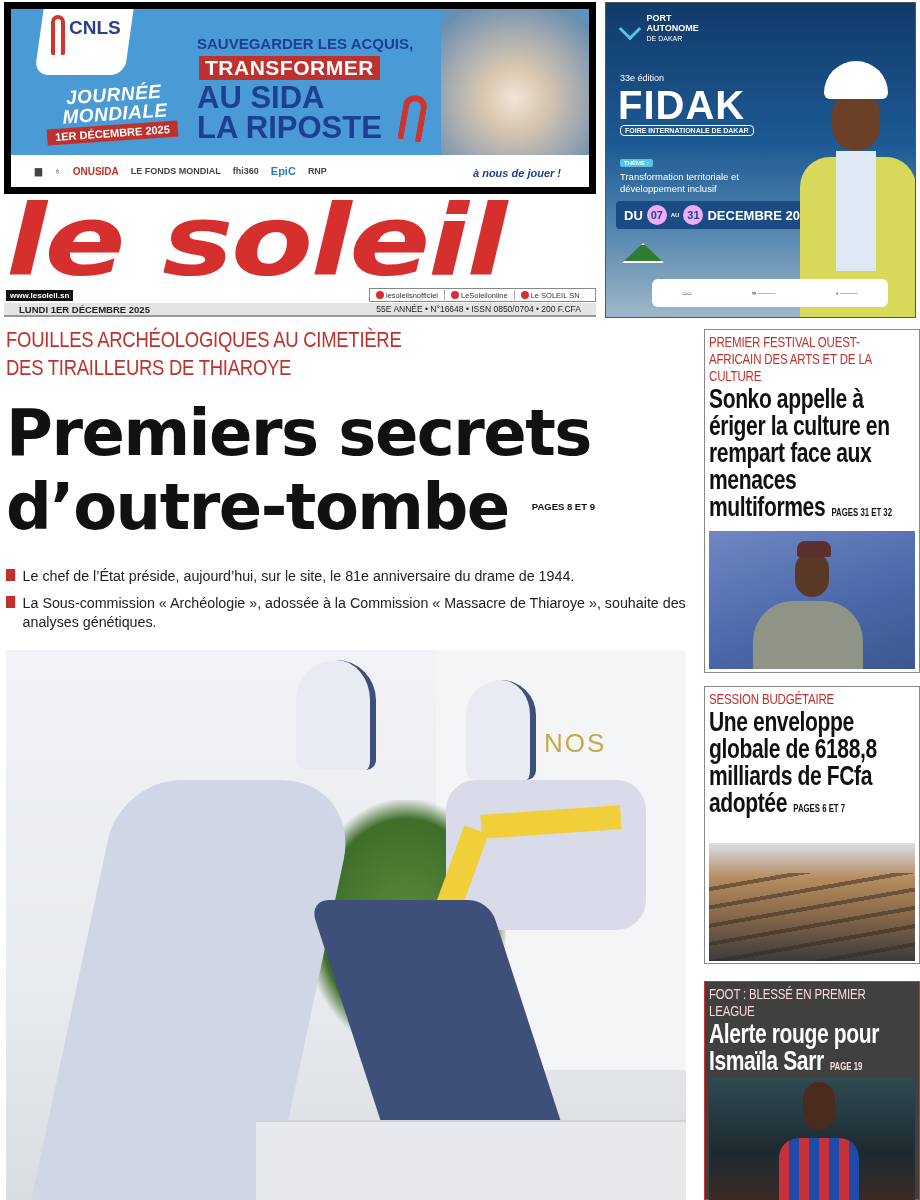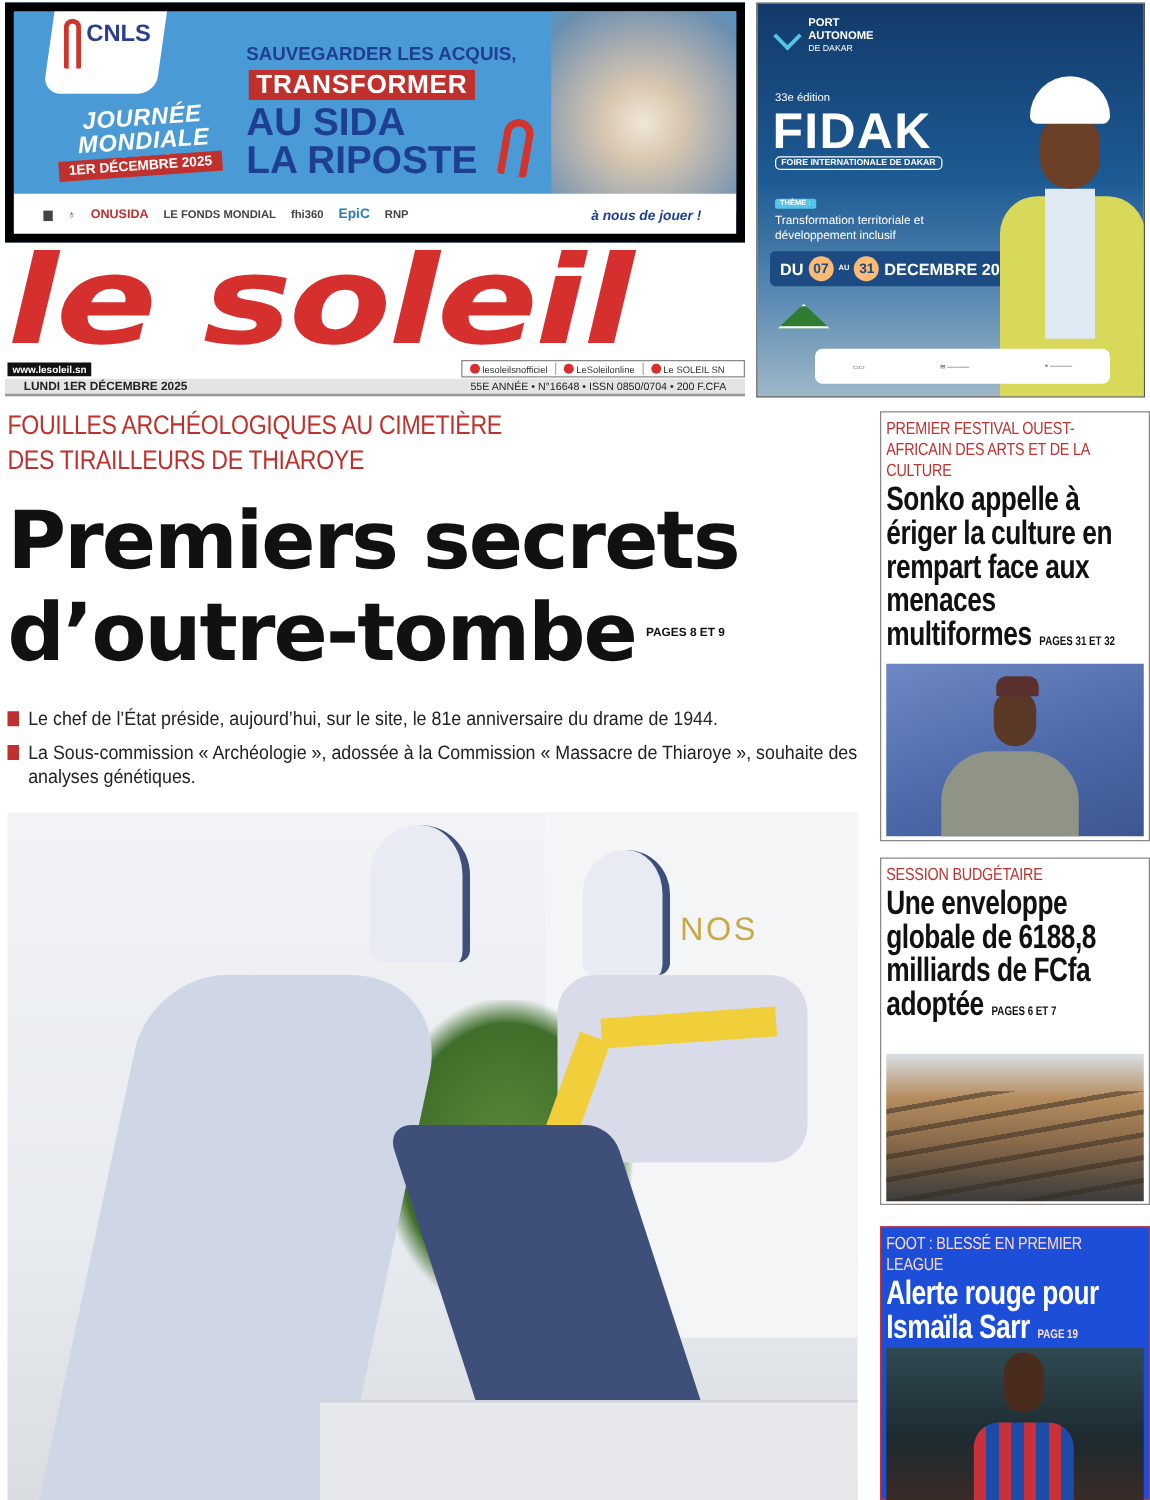--- a/index.html
+++ b/index.html
@@ -83,21 +83,21 @@
   }
   .ad-fidak .theme-pill {
     position: absolute; left: 14px; top: 156px; background: #56c3e8; color: #fff; font-size: 6px; font-weight: 700; padding: 1px 4px; border-radius: 2px;
   }
   .ad-fidak .theme-text { position: absolute; left: 14px; top: 168px; font-size: 9.5px; line-height: 12px; width: 160px; }
   .ad-fidak .dates {
     position: absolute; left: 10px; top: 198px; background: #1b4b82; font-size: 13px; font-weight: 900; padding: 4px 8px; border-radius: 4px;
     display: flex; align-items: center; gap: 4px;
   }
   .ad-fidak .dates .circ {
-    display: inline-block; width: 20px; height: 20px; border-radius: 50%; background: #fdba74; color: #1b4b82; font-size: 11px; text-align: center; line-height: 20px;
+    display: inline-block; width: 20px; height: 20px; border-radius: 50%; background: #f0abfc; color: #1b4b82; font-size: 11px; text-align: center; line-height: 20px;
   }
   .ad-fidak .dates .au { font-size: 6px; }
   .ad-fidak .fidak-emblem {
     position: absolute; left: 16px; top: 240px; width: 42px; height: 20px; background: #2e7d32; border: 2px solid #fff; clip-path: polygon(0 100%, 50% 0, 100% 100%);
   }
   .ad-fidak .contact-bar {
     position: absolute; left: 46px; top: 276px; width: 236px; height: 28px; background: #fff; border-radius: 6px;
     display: flex; align-items: center; justify-content: space-around; font-size: 5px; color: #333;
   }
   .ad-fidak .person {
@@ -142,21 +142,21 @@
   
   .kicker {
     position: absolute; left: 6px; top: 326px; width: 620px; color: #c0302c;
     font-family: "Liberation Sans", sans-serif; font-size: 21.5px; line-height: 28px; font-weight: 400;
     transform: scaleX(0.86); transform-origin: left top; letter-spacing: -0.3px;
   }
   .headline {
     position: absolute; left: 6px; top: 396px; width: 700px; color: #111;
     font-family: "DejaVu Sans", sans-serif; font-weight: 900; font-size: 64px; line-height: 74px; letter-spacing: -1.5px;
   }
-  .headline .line2 { display: flex; align-items: center; }
+  .headline .line2 { display: flex; align-items: center; gap: 15px; }
   .pages-ref { font-family: "Liberation Sans", sans-serif; font-weight: 700; font-size: 9.5px; letter-spacing: 0; margin-left: 8px; color: #111; }
   .bullets { position: absolute; left: 6px; top: 566px; width: 690px; }
   .bullet { display: flex; gap: 8px; font-size: 15.5px; line-height: 19px; color: #222; margin-bottom: 8px; transform: scaleX(0.92); transform-origin: left top; width: 750px; }
   .bullet .sq { flex: 0 0 10px; height: 12px; background: #c0302c; margin-top: 3px; }
   .main-photo {
     position: absolute; left: 6px; top: 650px; width: 680px; height: 550px; overflow: hidden;
     background: linear-gradient(180deg, #f1f3f6 0%, #e8ebef 60%, #d9dde2 100%);
   }
   .main-photo .wall { position: absolute; left: 430px; top: 0; width: 250px; height: 420px; background: #f4f5f7; }
   .main-photo .nos { position: absolute; left: 538px; top: 78px; color: #c8a94a; font-size: 26px; letter-spacing: 2px; }
@@ -168,21 +168,21 @@
   .main-photo .wreath { position: absolute; left: 300px; top: 150px; width: 200px; height: 250px; background: radial-gradient(ellipse, #5b8a3c 0%, #3f6e2a 60%, transparent 72%); }
   .main-photo .flag { position: absolute; left: 350px; top: 255px; width: 80px; height: 20px; background: linear-gradient(90deg, #1b8a3a 33%, #f2d13a 33% 66%, #d6302e 66%); transform: rotate(8deg); }
   .main-photo .cap1 { position: absolute; left: 290px; top: 10px; width: 80px; height: 110px; background: #e9ebf4; border-radius: 40px 40px 10px 10px; border-right: 6px solid #3e4f7a; }
   .main-photo .cap2 { position: absolute; left: 460px; top: 30px; width: 70px; height: 100px; background: #e9ebf4; border-radius: 36px 36px 10px 10px; border-right: 6px solid #3e4f7a; }
   .main-photo .step { position: absolute; left: 250px; top: 470px; width: 430px; height: 80px; background: #e6e8ec; border-top: 2px solid #cfd3d8; }
 
   
   .side-box { position: absolute; left: 704px; width: 216px; border: 1px solid #888; background: #fff; padding: 4px 16px 0 4px; }
   .side-box.box1 { top: 329px; height: 344px; }
   .side-box.box2 { top: 686px; height: 278px; }
-  .side-box.box3 { top: 981px; height: 219px; background: #1d4ed8; border-color: #d3302e; }
+  .side-box.box3 { top: 981px; height: 219px; background: #404040; border-color: #d3302e; }
   .side-kicker {
     color: #c0302c; font-size: 14px; line-height: 17px; font-weight: 400; width: 240px;
     transform: scaleX(0.82); transform-origin: left top; letter-spacing: -0.2px;
   }
   .side-title {
     color: #111; font-family: "Liberation Sans", sans-serif; font-weight: 700; font-size: 27px; line-height: 27px;
     width: 270px; transform: scaleX(0.78); transform-origin: left top; letter-spacing: -0.5px; margin-top: 1px;
   }
   .side-title .pg { font-size: 10px; font-weight: 700; margin-left: 8px; letter-spacing: 0; }
   .box3 .side-kicker { color: #ffd9d6; }

